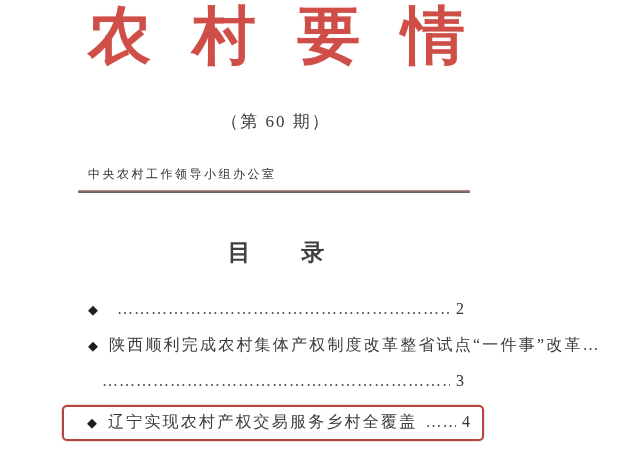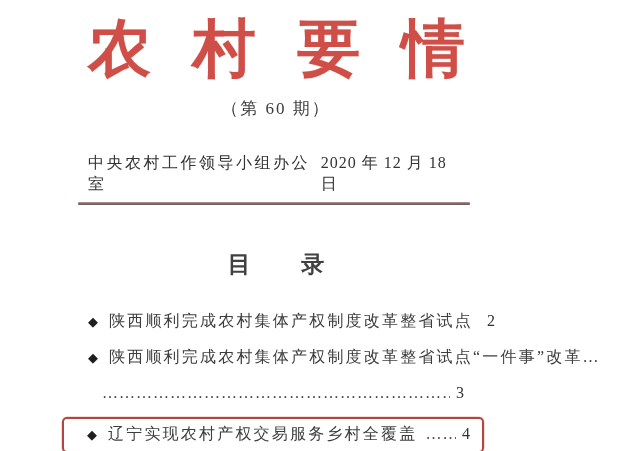--- a/index.html
+++ b/index.html
@@ -5,50 +5,50 @@
   * { margin: 0; padding: 0; box-sizing: border-box; }
   html, body { background: #ffffff; }
   body {
     font-family: "Liberation Serif", "DejaVu Serif", serif;
     width: 638px; height: 451px;
     overflow: hidden;
   }
   .page {
     width: 556px; height: 451px;
     background: #ffffff;
-    padding: 14px 92px 0 88px;
+    padding: 1px 92px 0 88px;
     position: relative;
   }
   
   .masthead {
     text-align: center;
     font-size: 63px;
     line-height: 1.12;
     font-weight: 700;
     color: #cf4f48;
     letter-spacing: 0.66em;
     margin-right: -0.66em;
     text-shadow: 0 0 1px rgba(207,79,72,0.35);
     white-space: nowrap;
   }
   
   .issue {
     text-align: center;
-    margin-top: 12px;
+    margin-top: 38px;
     font-size: 17px;
     color: #3a3a3a;
     letter-spacing: 2px;
   }
   
   .meta-row {
     margin-top: 33px;
     display: flex;
-    justify-content: center;
+    justify-content: space-between;
     align-items: baseline;
-    font-size: 16px;
+    font-size: 12px;
     color: #333333;
   }
   .publisher { letter-spacing: 2.5px; }
   .pubdate   { letter-spacing: 1px; }
   
   .rule {
     margin-top: 7px;
     margin-left: -10px;
     margin-right: -6px;
     height: 3px;
@@ -119,32 +119,30 @@
 <body>
 
 <div class="page">
 
   <div class="masthead">农村要情</div>
 
   <div class="issue">（第 60 期）</div>
 
   <div class="meta-row">
     <span class="publisher">中央农村工作领导小组办公室</span>
-    <span class="pubdate">2020 年 12 月 18 日</span>
   </div>
 
   <div class="rule"></div>
 
   <div class="toc-heading">目录</div>
 
   <div class="toc">
 
     <div class="toc-row">
       <span class="bullet">◆</span>
-      <span class="toc-title">陕西顺利完成农村集体产权制度改革整省试点</span>
       <span class="leader">………………………………………………………………………………………………………………………………</span>
       <span class="pagenum">2</span>
     </div>
 
     <div class="toc-row">
       <span class="bullet">◆</span>
       <span class="toc-title">陕西顺利完成农村集体产权制度改革整省试点“一件事”改革…</span>
     </div>
 
     <div class="toc-row continuation">

